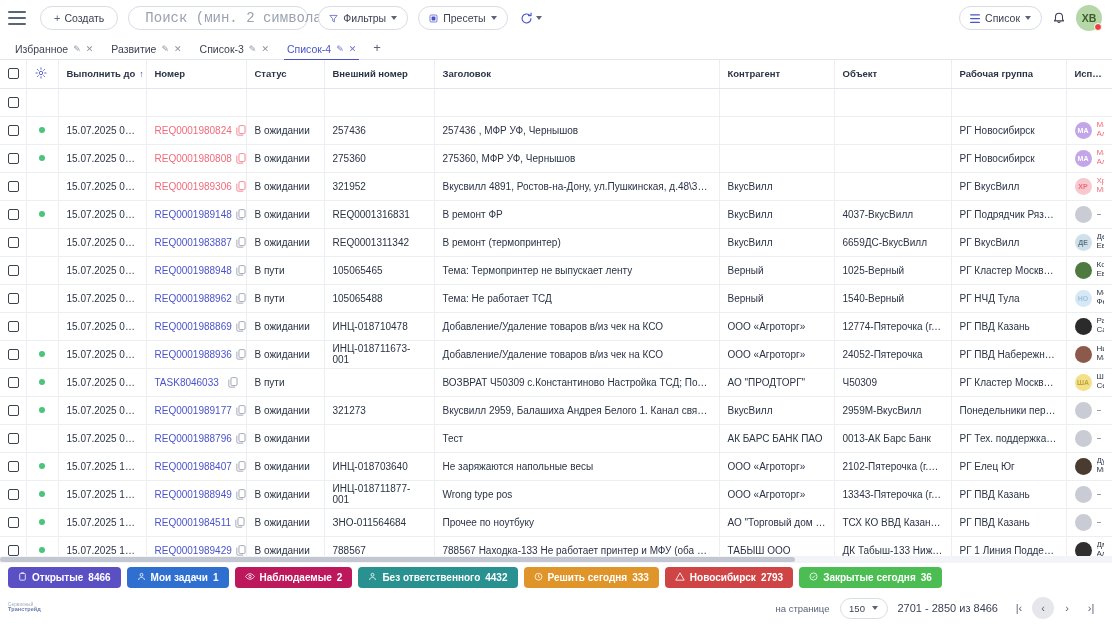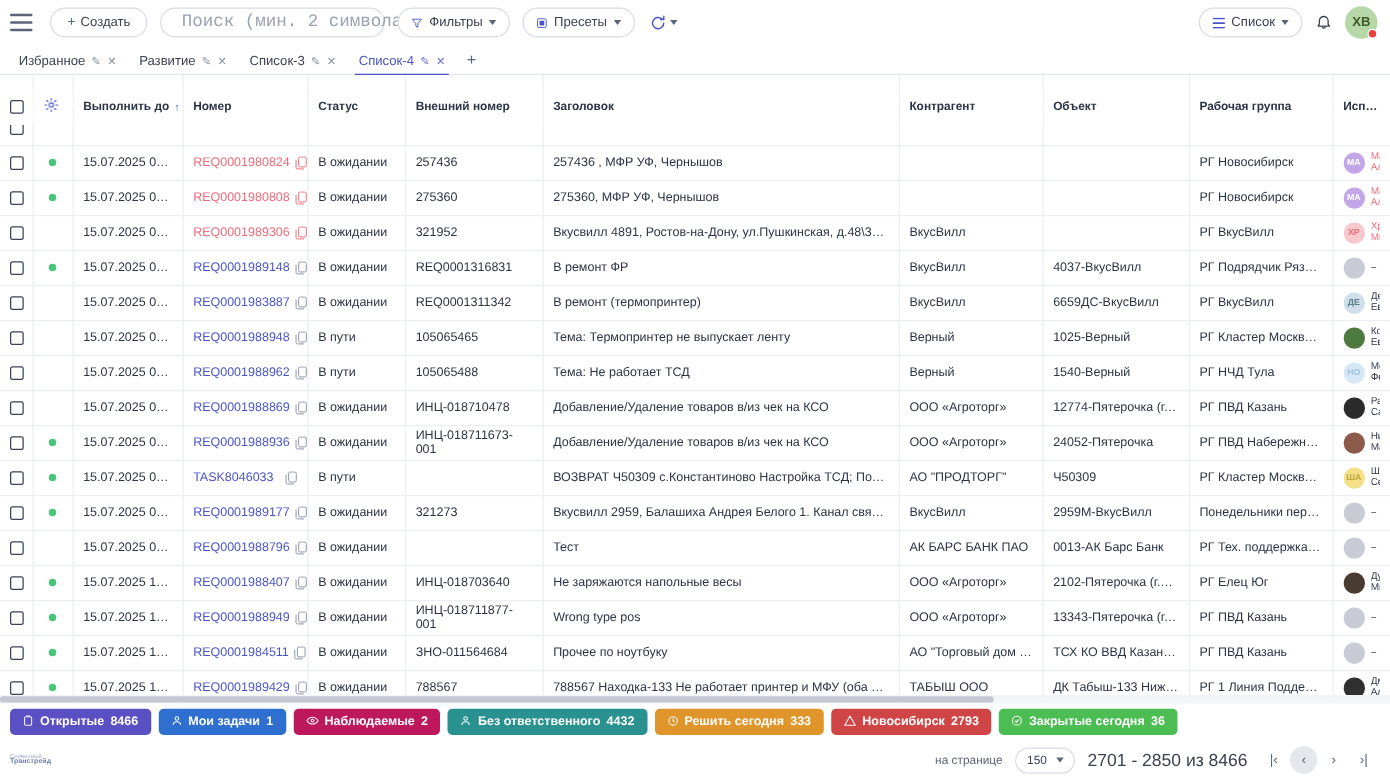--- a/index.html
+++ b/index.html
@@ -99,21 +99,21 @@
     font-size: 10px;
     vertical-align: middle;
     overflow: hidden;
     white-space: nowrap;
     text-overflow: ellipsis;
   }
   table.grid thead th {
     height: 28px;
     font-size: 9.5px; font-weight: 700; color:#2b3445;
     background:#fff; border-bottom:1px solid #e3e6ec;
-    position: sticky; top:12px; z-index:3;
+    position: sticky; top:0; z-index:3;
   }
   table.grid tbody td { height: 28px; color:#2b3445; }
   tr.overdue td, tr.overdue td a { color:#ef6b7a; }
   tr.overdue td .copy-ico svg { stroke:#ef6b7a; }
   td.num a { color:#4a54c9; text-decoration:none; cursor:pointer; }
   tr.overdue td.num a { color:#ef6b7a; }
 
   .cb {
     width: 11px; height: 11px; border: 1.4px solid #3b4252; border-radius: 2px;
     display:block; background:#fff; cursor:pointer;
@@ -167,21 +167,21 @@
   .logo { display:flex; flex-direction:column; line-height:1.05; }
   .logo .l1 { font-size:4.5px; color:#9aa7c4; letter-spacing:.2px;}
   .logo .l2 { font-size:5.5px; color:#6b7ca8; font-weight:700; letter-spacing:.1px;}
   .foot-right { margin-left:auto; display:flex; align-items:center; gap:10px; }
   .per-page-label { font-size:9.5px; color:#5b6478; }
   .per-page-select {
     height: 21px; min-width: 48px; border:1px solid #d9dce4; border-radius:11px;
     display:flex; align-items:center; justify-content:center; gap:7px;
     font-size:9.5px; color:#3b4252; cursor:pointer; padding:0 8px;
   }
-  .range { font-size:14px; color:#3b4252; }
+  .range { font-size:11px; color:#3b4252; }
   .pager { display:flex; align-items:center; gap:2px; }
   .pg {
     width:22px;height:22px;border-radius:50%;display:flex;align-items:center;justify-content:center;
     font-size:11px; color:#5b6478; cursor:pointer; background:transparent; border:none;
   }
   .pg.active-bg { background:#e6e7ea; }
 </style>
 </head>
 <body>
 

